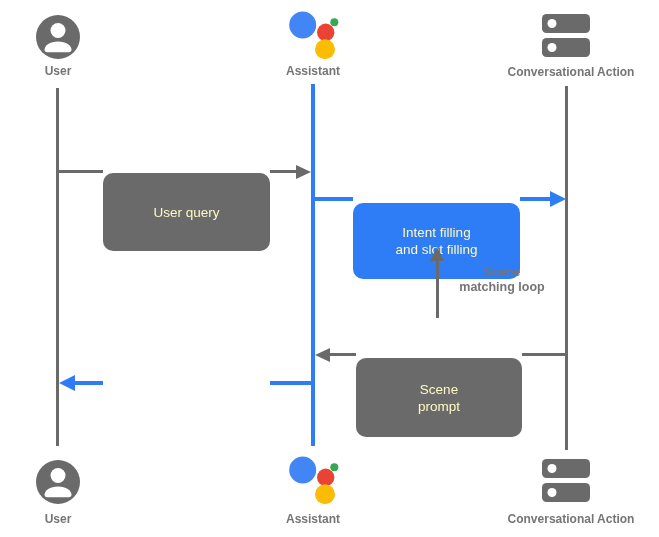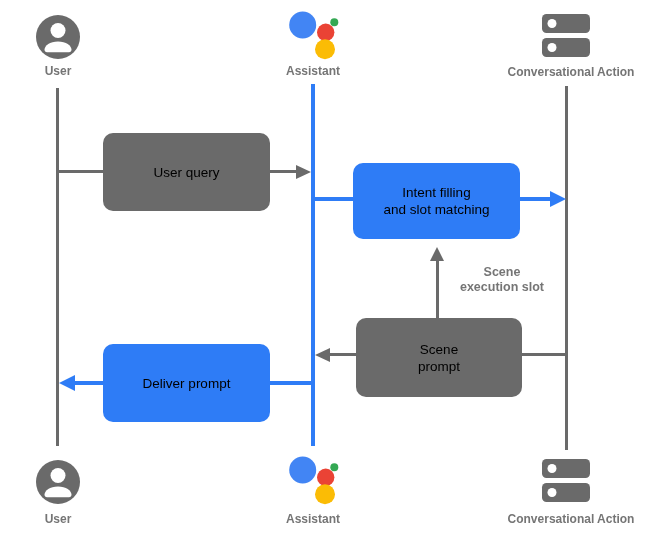--- a/index.html
+++ b/index.html
@@ -27,28 +27,29 @@
 
   
   .lifeline { position: absolute; }
   .lifeline.gray { background: #6a6a6a; }
   .lifeline.blue { background: #2e7cf6; }
 
   
   .box {
     position: absolute;
     border-radius: 10px;
-    color: #000000;
+    color: #fef9c3;
     font-size: 13.5px;
     line-height: 17px;
     display: flex;
     flex-direction: column;
     align-items: center;
     justify-content: center;
     text-align: center;
+    margin-top: 40px;
   }
   .box.gray { background: #6a6a6a; }
   .box.blue { background: #2e7cf6; }
 
   
   .hline { position: absolute; height: 3px; }
   .vline { position: absolute; width: 3px; }
   .line-gray { background: #6a6a6a; }
   .line-blue { background: #2e7cf6; height: 4px; }
 
@@ -132,44 +133,41 @@
   <div class="hline line-gray" style="left:59px; top:170px; width:44px;"></div>
   <div class="box gray" style="left:103px; top:133px; width:167px; height:78px;">
     <span>User query</span>
   </div>
   <div class="hline line-gray" style="left:270px; top:170px; width:27px;"></div>
   <div class="arr arr-right-gray" style="left:296px; top:165px;"></div>
 
   <div class="hline line-blue" style="left:315px; top:197px; width:38px;"></div>
   <div class="box blue" style="left:353px; top:163px; width:167px; height:76px;">
     <span>Intent filling</span>
-    <span>and slot matching</span>
+    <span>and slot filling</span>
   </div>
   <div class="hline line-blue" style="left:520px; top:197px; width:31px;"></div>
   <div class="arr arr-right-blue" style="left:550px; top:191px;"></div>
 
   <div class="arr arr-up-gray" style="left:430px; top:247px;"></div>
   <div class="vline line-gray" style="left:436px; top:260px; height:58px;"></div>
   <div class="loop-label" style="left:437px; top:265px; width:130px;">
     <div>Scene</div>
-    <div>execution slot</div>
+    <div>matching loop</div>
   </div>
 
   <div class="hline line-gray" style="left:522px; top:353px; width:43px;"></div>
   <div class="box gray" style="left:356px; top:318px; width:166px; height:79px;">
     <span>Scene</span>
     <span>prompt</span>
   </div>
   <div class="hline line-gray" style="left:330px; top:353px; width:26px;"></div>
   <div class="arr arr-left-gray" style="left:315px; top:348px;"></div>
 
   <div class="hline line-blue" style="left:270px; top:381px; width:45px;"></div>
-  <div class="box blue" style="left:103px; top:344px; width:167px; height:78px;">
-    <span>Deliver prompt</span>
-  </div>
   <div class="hline line-blue" style="left:75px; top:381px; width:28px;"></div>
   <div class="arr arr-left-blue" style="left:59px; top:375px;"></div>
 
   <svg class="abs" style="left:34px; top:458px;" width="48" height="48" viewBox="0 0 48 48">
     <defs>
         <clipPath id="uclip-bottom">
           <circle cx="24" cy="24" r="22"></circle>
         </clipPath>
       </defs>
     <circle cx="24" cy="24" r="22" fill="#6a6a6a"></circle>

